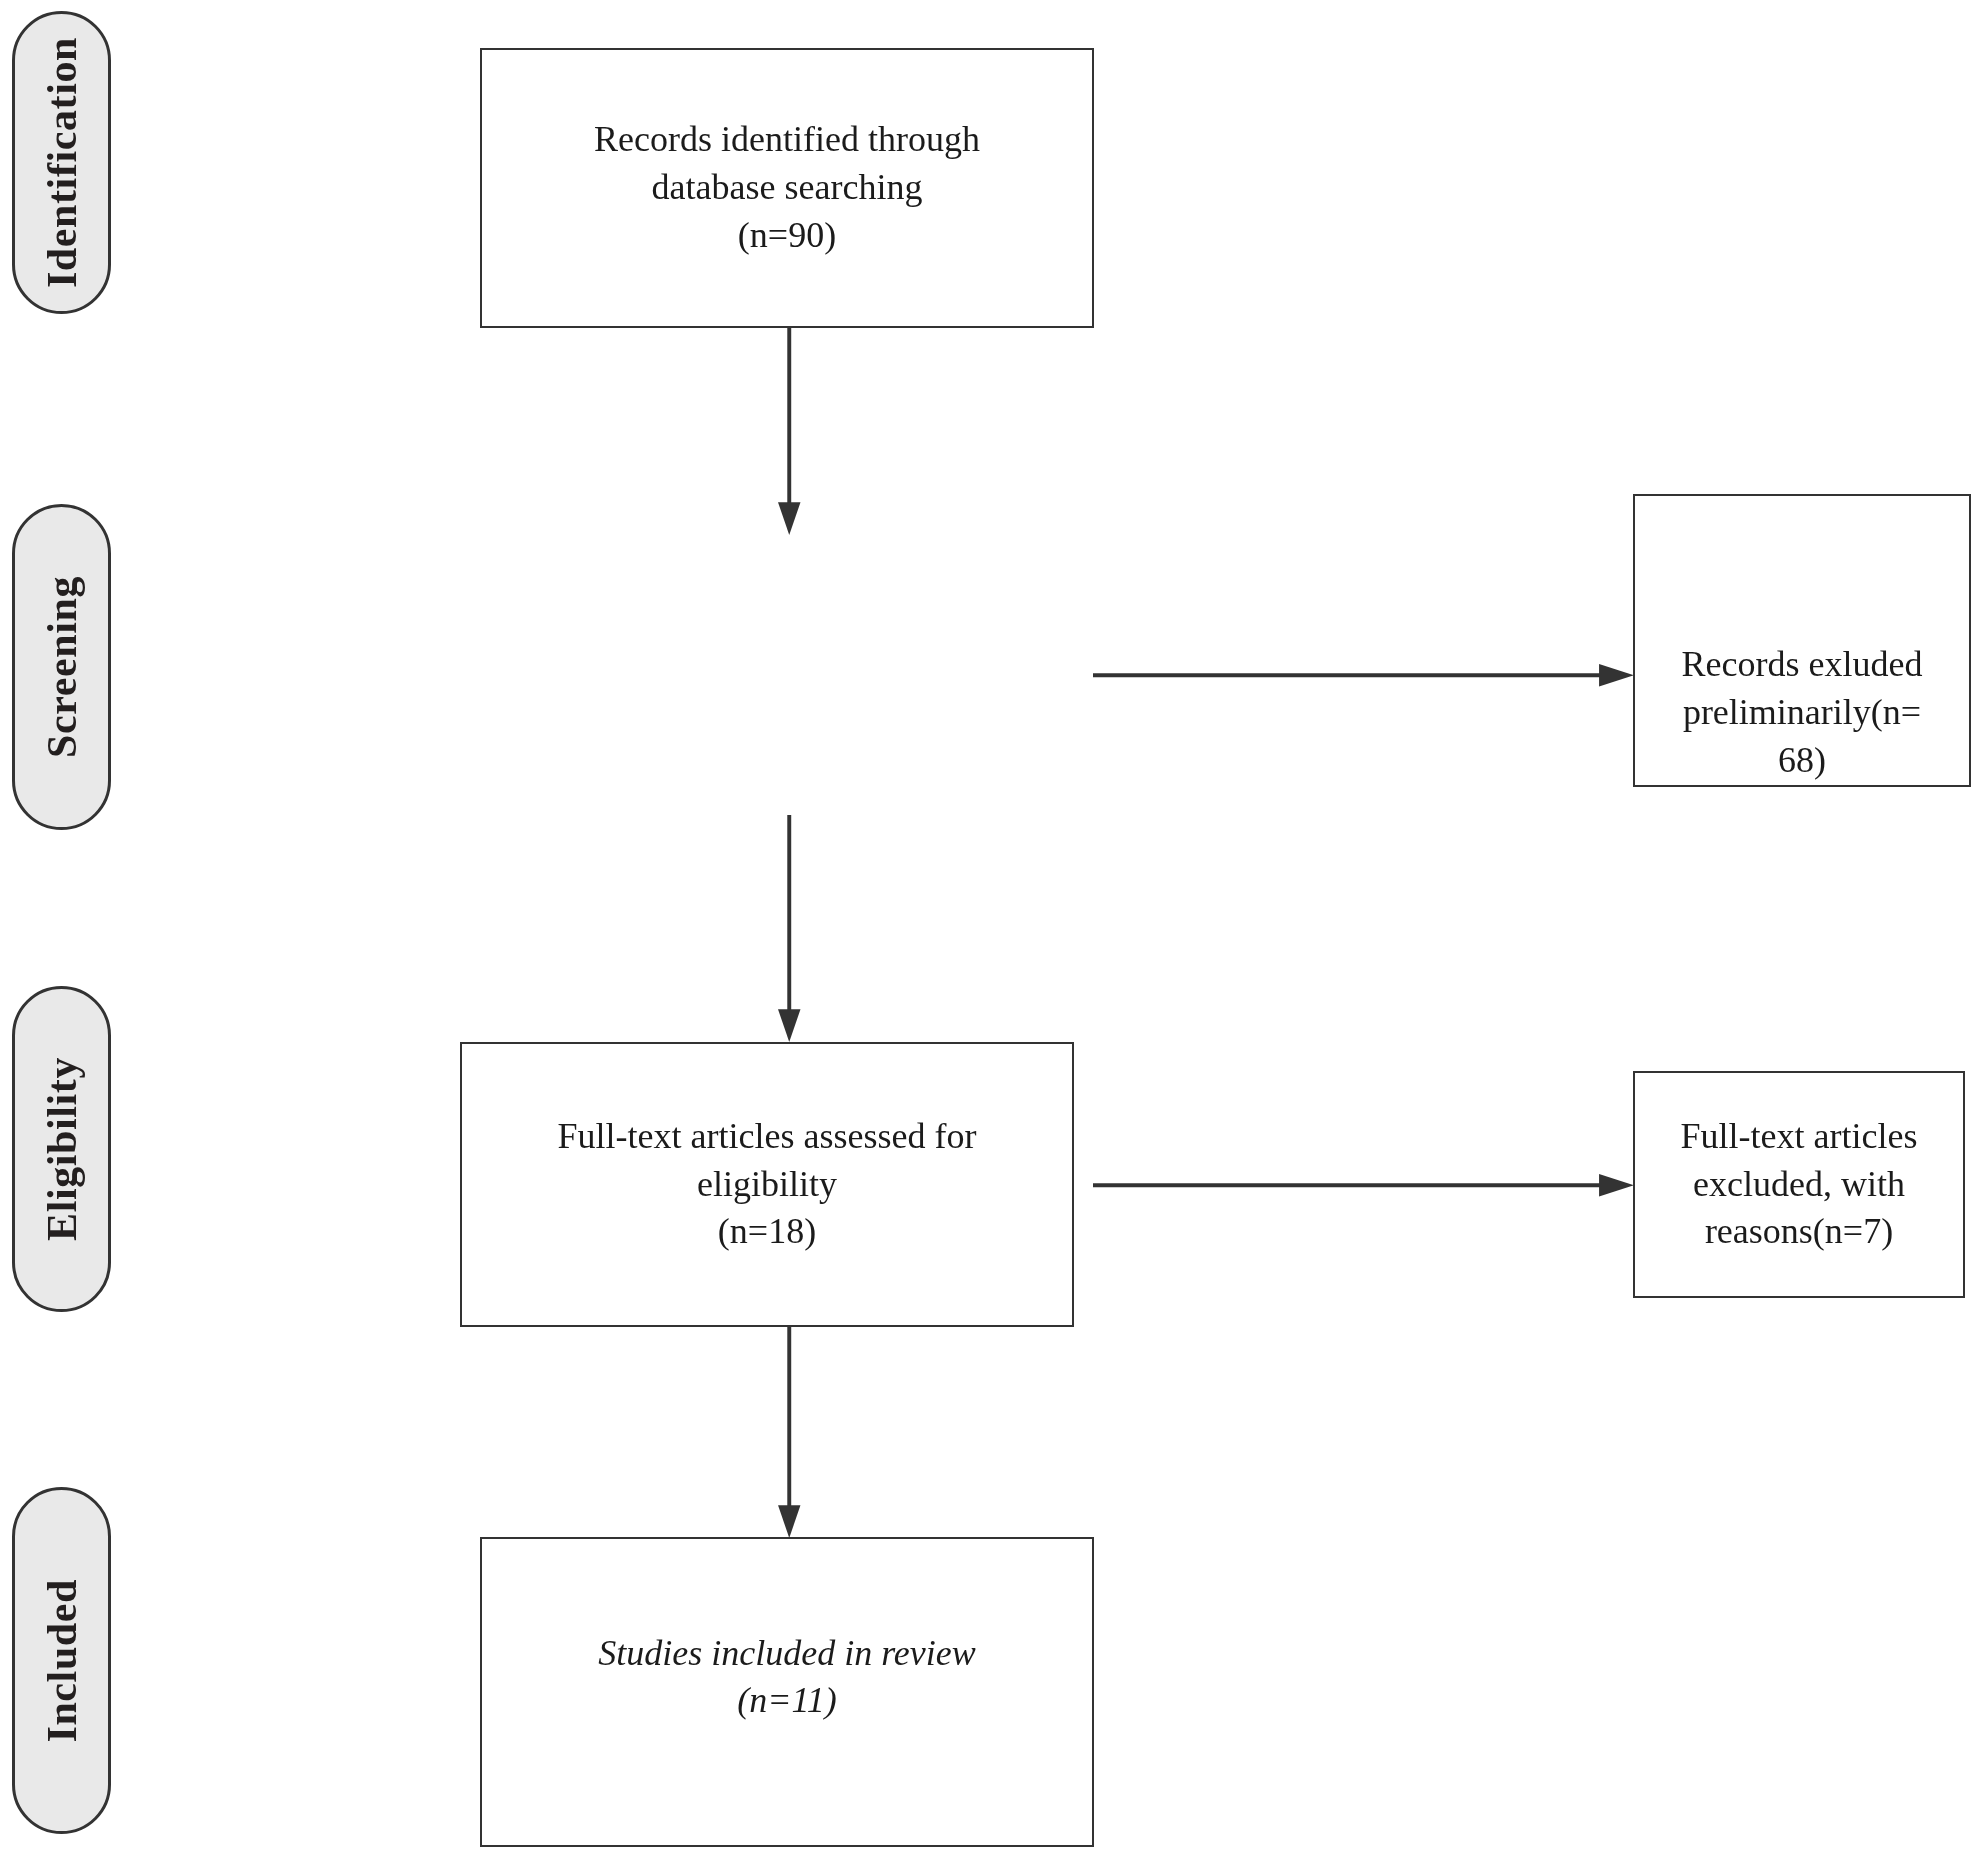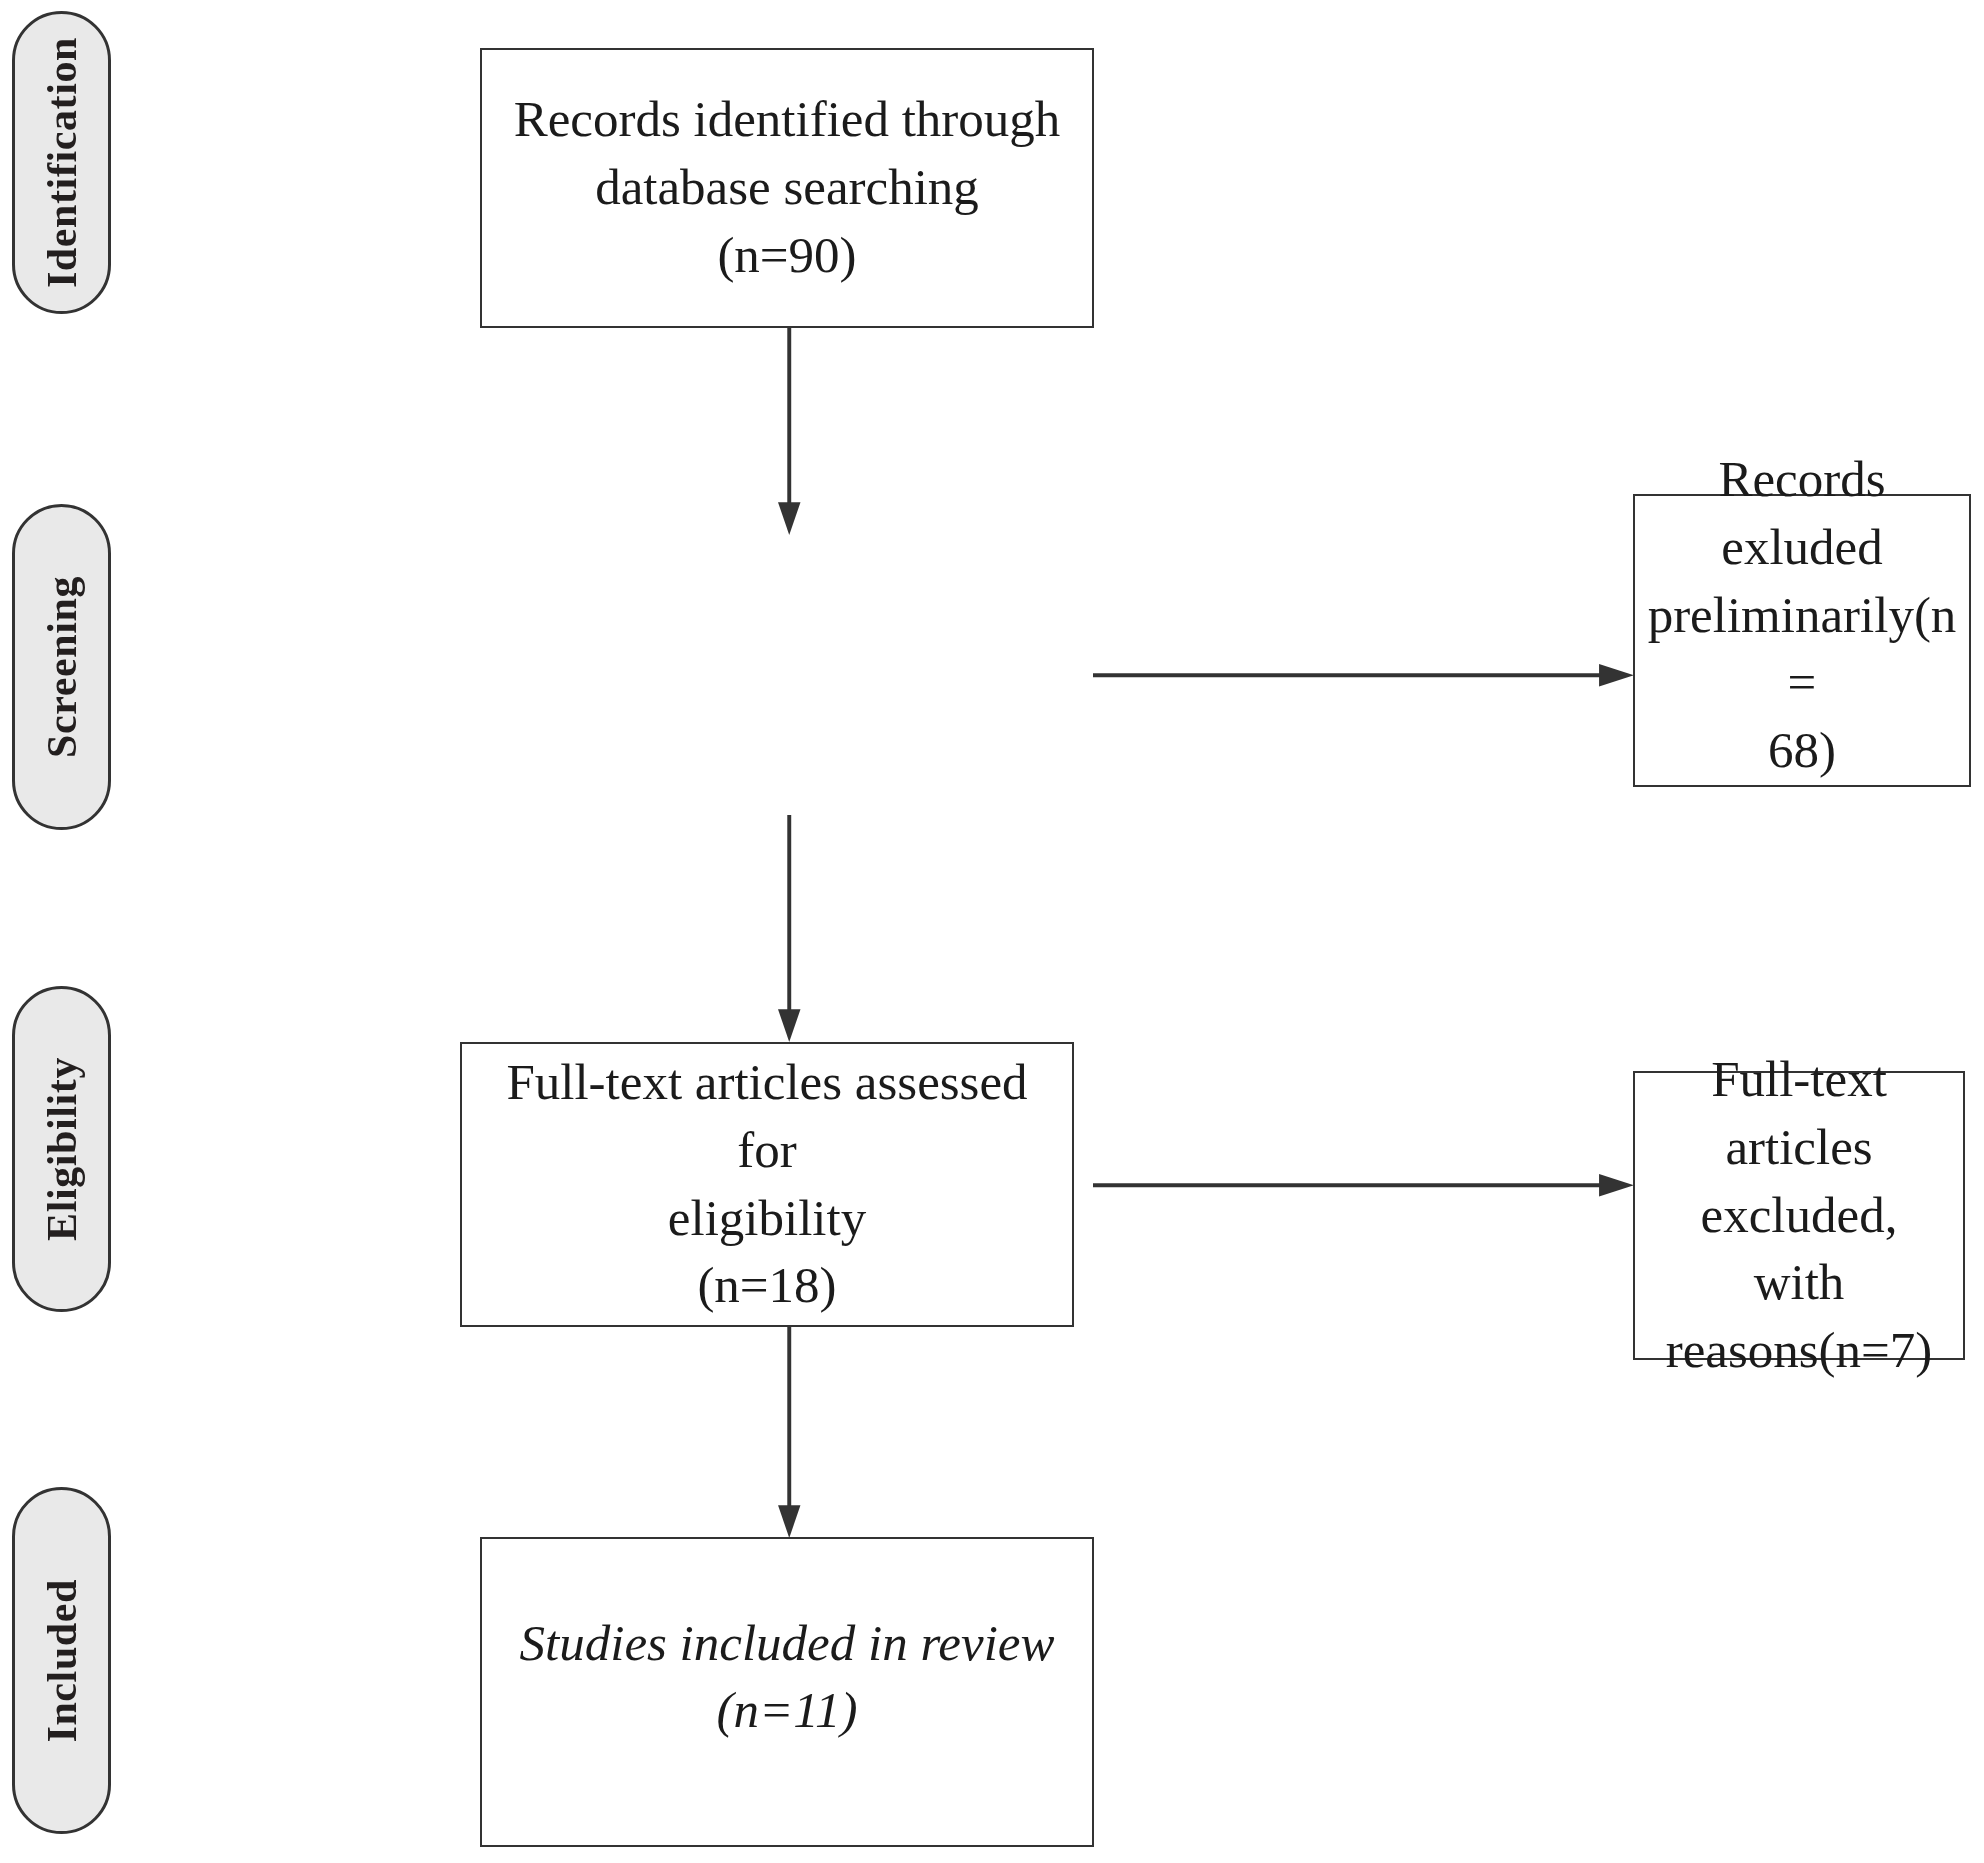--- a/index.html
+++ b/index.html
@@ -46,21 +46,21 @@
     position: absolute;
     background: #ffffff;
     border: 2.8px solid #333333;
     box-sizing: border-box;
     display: flex;
     align-items: center;
     justify-content: center;
     text-align: center;
   }
   .flow-box .box-text {
-    font-size: 51px;
+    font-size: 36px;
     line-height: 1.33;
     color: #1b1b1b;
     padding: 0 14.6px;
     white-space: pre-line;
   }
   .flow-box.box-included .box-text {
     position: relative;
     top: -14.6px;
     font-style: italic;
   }
@@ -116,21 +116,21 @@
     <span class="box-text">Studies included in review
 (n=11)</span>
   </div>
 
   <div class="flow-box box-excl-prelim" style="left:1633px; top:494px; width:338px; height:293px;align-items:flex-end;">
     <span class="box-text">Records exluded
 preliminarily(n=
 68)</span>
   </div>
 
-  <div class="flow-box box-excl-fulltext" style="left:1633px; top:1071px; width:332px; height:289px;">
+  <div class="flow-box box-excl-fulltext" style="left:1633px; top:1071px; width:332px; height:227px;">
     <span class="box-text">Full-text articles
 excluded, with
 reasons(n=7)</span>
   </div>
 
   <div class="connector" style="left:778px; top:327px; width:22.5px; height:209px;">
     <svg width="22.5" height="209" viewBox="0 0 40 372">
       <line x1="20" y1="0" x2="20" y2="318" stroke="#333333" stroke-width="7"></line>
       <polygon points="20,370 0,312 40,312" fill="#333333"></polygon>
     </svg>

